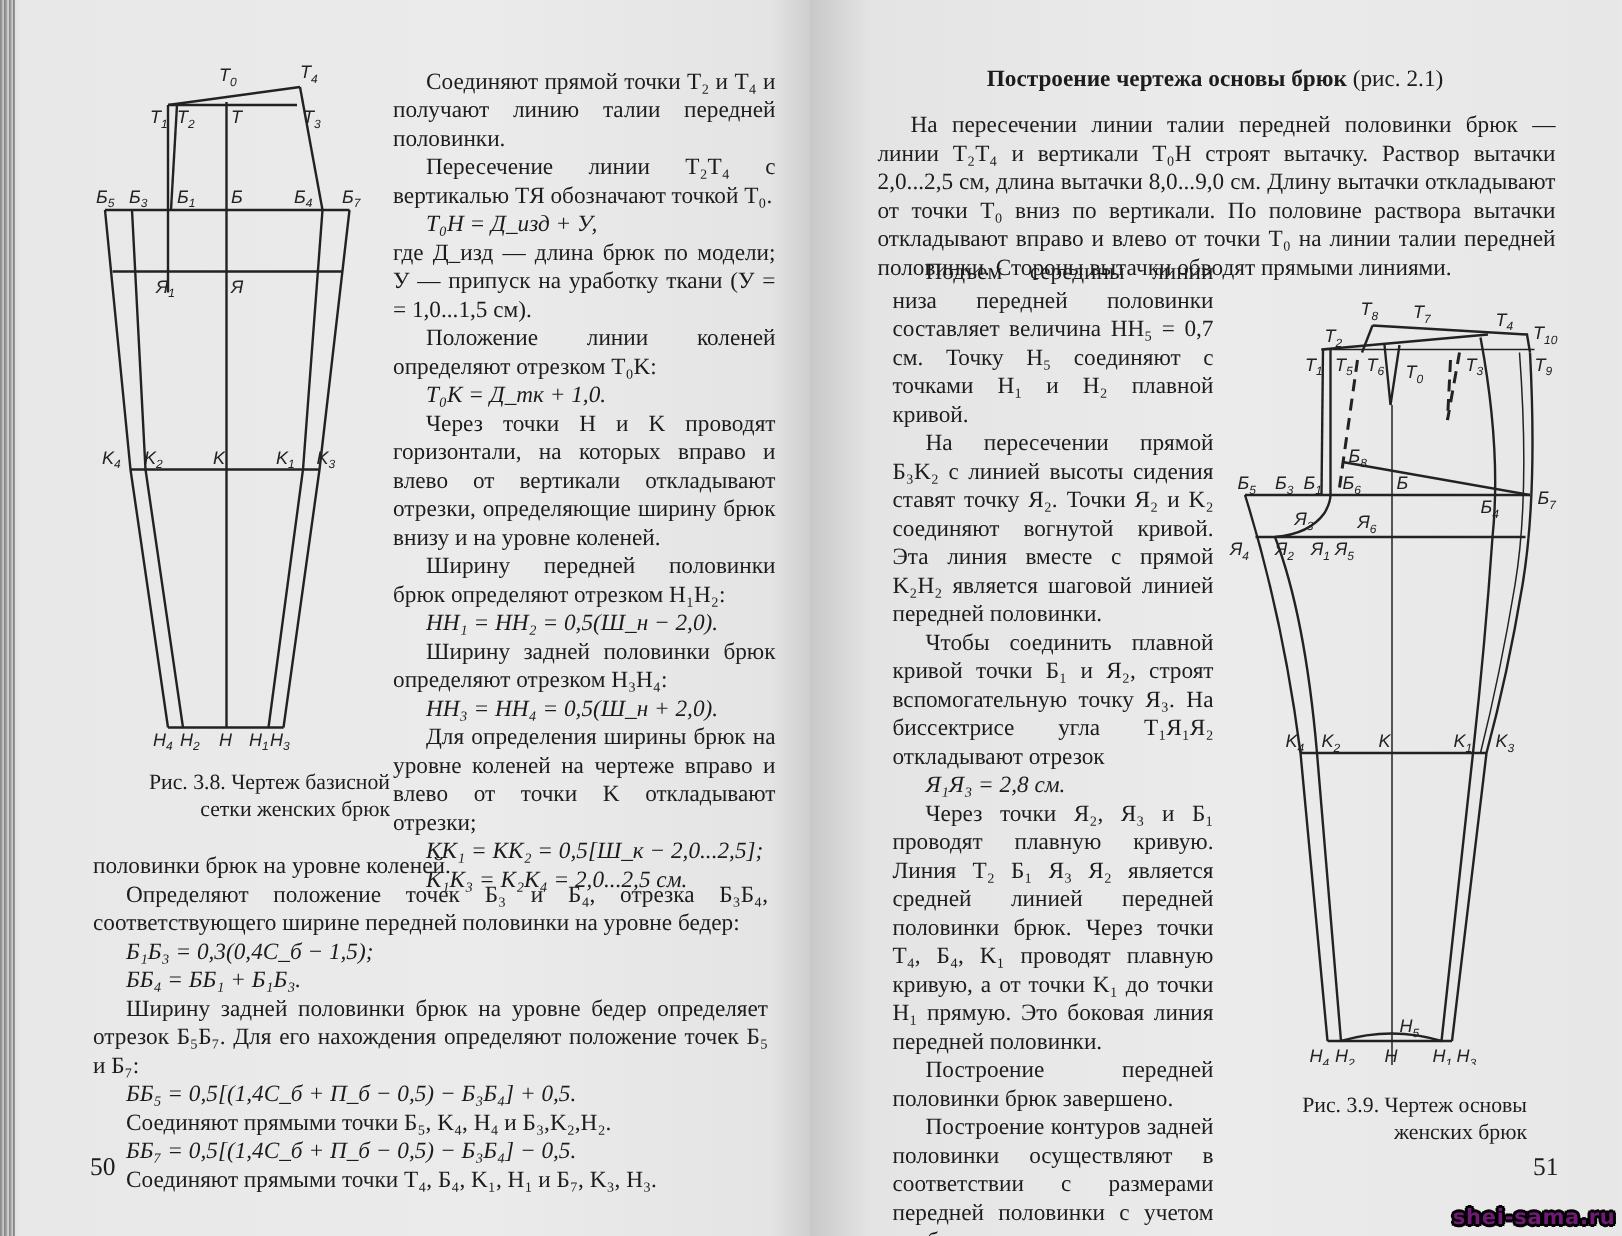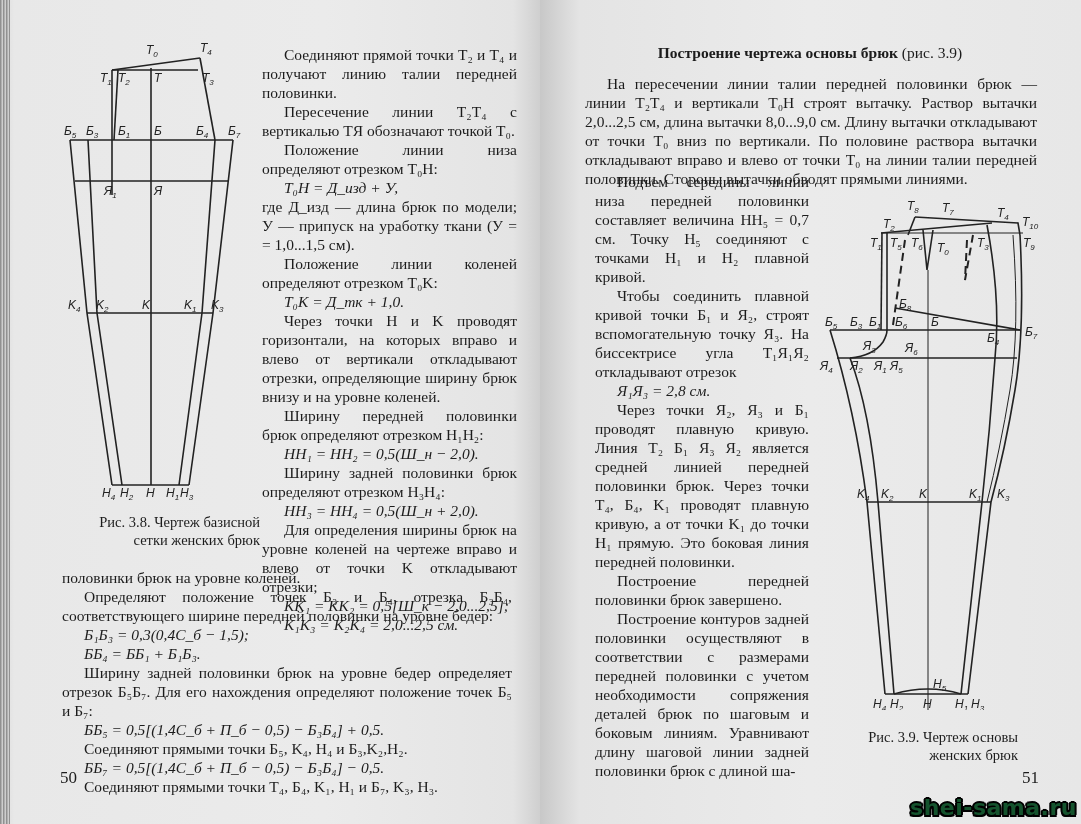--- a/index.html
+++ b/index.html
@@ -17,21 +17,21 @@
     background:repeating-linear-gradient(to right,#888 0,#999 1px,#c6c6c6 2px,#d5d5d5 3px); }
   .text { position:absolute; font-size:15.5px; line-height:19px; text-align:justify; }
   .text p { margin:0; text-indent:22px; }
   .text p.noind { text-indent:0; }
   .text p.formula { text-indent:22px; font-style:italic; }
   .heading { position:absolute; left:585px; top:44px; width:450px; text-align:center; font-size:15.5px; }
   .heading b { font-weight:bold; }
   .caption { position:absolute; font-size:14.5px; line-height:18px; text-align:right; }
   .pagenum { position:absolute; font-size:17px; }
   .watermark { position:absolute; right:4px; bottom:4px; font-family:"DejaVu Sans", sans-serif;
-    font-weight:bold; font-size:22px; color:#14532d; letter-spacing:0.5px;
+    font-weight:bold; font-size:14px; color:#701a75; letter-spacing:0.5px;
     text-shadow:-1.5px -1.5px 0 #000,1.5px -1.5px 0 #000,-1.5px 1.5px 0 #000,1.5px 1.5px 0 #000,0 2px 0 #000,2px 0 0 #000,-2px 0 0 #000,0 -2px 0 #000; }
   svg.fig { position:absolute; }
   svg.fig line, svg.fig path, svg.fig polyline, svg.fig polygon { fill:none; stroke:#222; stroke-width:1.6; }
   svg.fig .thin { stroke-width:1; }
   svg.fig .dash { stroke-dasharray:8 5; stroke-width:2; }
   svg.fig text { font-family:"Liberation Sans", "DejaVu Sans", sans-serif; font-style:italic; font-size:12px; fill:#222; stroke:none; }
   svg.fig text .s { font-size:8px; }
 </style>
 </head>
 <body>
@@ -89,21 +89,20 @@
 </svg>
 
 <div class="caption" style="left:60px;top:513px;width:200px;">
   <div>Рис. 3.8. Чертеж базисной</div>
   <div>сетки женских брюк</div>
 </div>
 
 <div class="text" style="left:262px;top:45px;width:255px;">
   <p>Соединяют прямой точки T₂ и T₄ и получают линию талии передней половинки.</p>
   <p>Пересечение линии T₂T₄ с вертикалью TЯ обозначают точкой T₀.</p>
-  <p>Положение линии низа определяют отрезком T₀H:</p>
   <p class="formula">T₀H = Д_изд + У,</p>
   <p class="noind">где Д_изд — длина брюк по модели; У — припуск на уработку ткани (У = = 1,0...1,5 см).</p>
   <p>Положение линии коленей определяют отрезком T₀K:</p>
   <p class="formula">T₀K = Д_тк + 1,0.</p>
   <p>Через точки H и K проводят горизонтали, на которых вправо и влево от вертикали откладывают отрезки, определяющие ширину брюк внизу и на уровне коленей.</p>
   <p>Ширину передней половинки брюк определяют отрезком H₁H₂:</p>
   <p class="formula">HH₁ = HH₂ = 0,5(Ш_н − 2,0).</p>
   <p>Ширину задней половинки брюк определяют отрезком H₃H₄:</p>
   <p class="formula">HH₃ = HH₄ = 0,5(Ш_н + 2,0).</p>
   <p>Для определения ширины брюк на уровне коленей на чертеже вправо и влево от точки K откладывают отрезки;</p>
@@ -120,29 +119,30 @@
   <p class="formula">ББ₅ = 0,5[(1,4C_б + П_б − 0,5) − Б₃Б₄] + 0,5.</p>
   <p>Соединяют прямыми точки Б₅, K₄, H₄ и Б₃,K₂,H₂.</p>
   <p class="formula">ББ₇ = 0,5[(1,4C_б + П_б − 0,5) − Б₃Б₄] − 0,5.</p>
   <p>Соединяют прямыми точки T₄, Б₄, K₁, H₁ и Б₇, K₃, H₃.</p>
 </div>
 
 <div class="pagenum" style="left:60px;top:768px;text-align:center;">50</div>
 
 <div class="heading">
   <b>Построение чертежа основы брюк</b>
-  <span>(рис. 3.9)</span>
+  <span>(рис. 2.1)</span>
 </div>
 
 <div class="text" style="left:585px;top:74px;width:452px;">
   <p>На пересечении линии талии передней половинки брюк — линии T₂T₄ и вертикали T₀H строят вытачку. Раствор вытачки 2,0...2,5 см, длина вытачки 8,0...9,0 см. Длину вытачки откладывают от точки T₀ вниз по вертикали. По половине раствора вытачки откладывают вправо и влево от точки T₀ на линии талии передней половинки. Стороны вытачки обводят прямыми линиями.</p>
 </div>
 
 <div class="text" style="left:595px;top:172px;width:214px;">
   <p>Подъем середины линии низа передней половинки составляет величина HH₅ = 0,7 см. Точку H₅ соединяют с точками H₁ и H₂ плавной кривой.</p>
+  <p>На пересечении прямой Б₃K₂ с линией высоты сидения ставят точку Я₂. Точки Я₂ и K₂ соединяют вогнутой кривой. Эта линия вместе с прямой K₂H₂ является шаговой линией передней половинки.</p>
   <p>Чтобы соединить плавной кривой точки Б₁ и Я₂, строят вспомогательную точку Я₃. На биссектрисе угла T₁Я₁Я₂ откладывают отрезок</p>
   <p class="formula">Я₁Я₃ = 2,8 см.</p>
   <p>Через точки Я₂, Я₃ и Б₁ проводят плавную кривую. Линия T₂ Б₁ Я₃ Я₂ является средней линией передней половинки брюк. Через точки T₄, Б₄, K₁ проводят плавную кривую, а от точки K₁ до точки H₁ прямую. Это боковая линия передней половинки.</p>
   <p>Построение передней половинки брюк завершено.</p>
   <p>Построение контуров задней половинки осуществляют в соответствии с размерами передней половинки с учетом необходимости сопряжения деталей брюк по шаговым и боковым линиям. Уравнивают длину шаговой линии задней половинки брюк с длиной ша-</p>
 </div>
 
 <svg class="fig" style="left:815px;top:190px" width="235" height="520" viewBox="0 0 235 520">
   <path d="M100,27 L203,33 L205,45"></path>
   <polyline points="100,27 93,45"></polyline>

